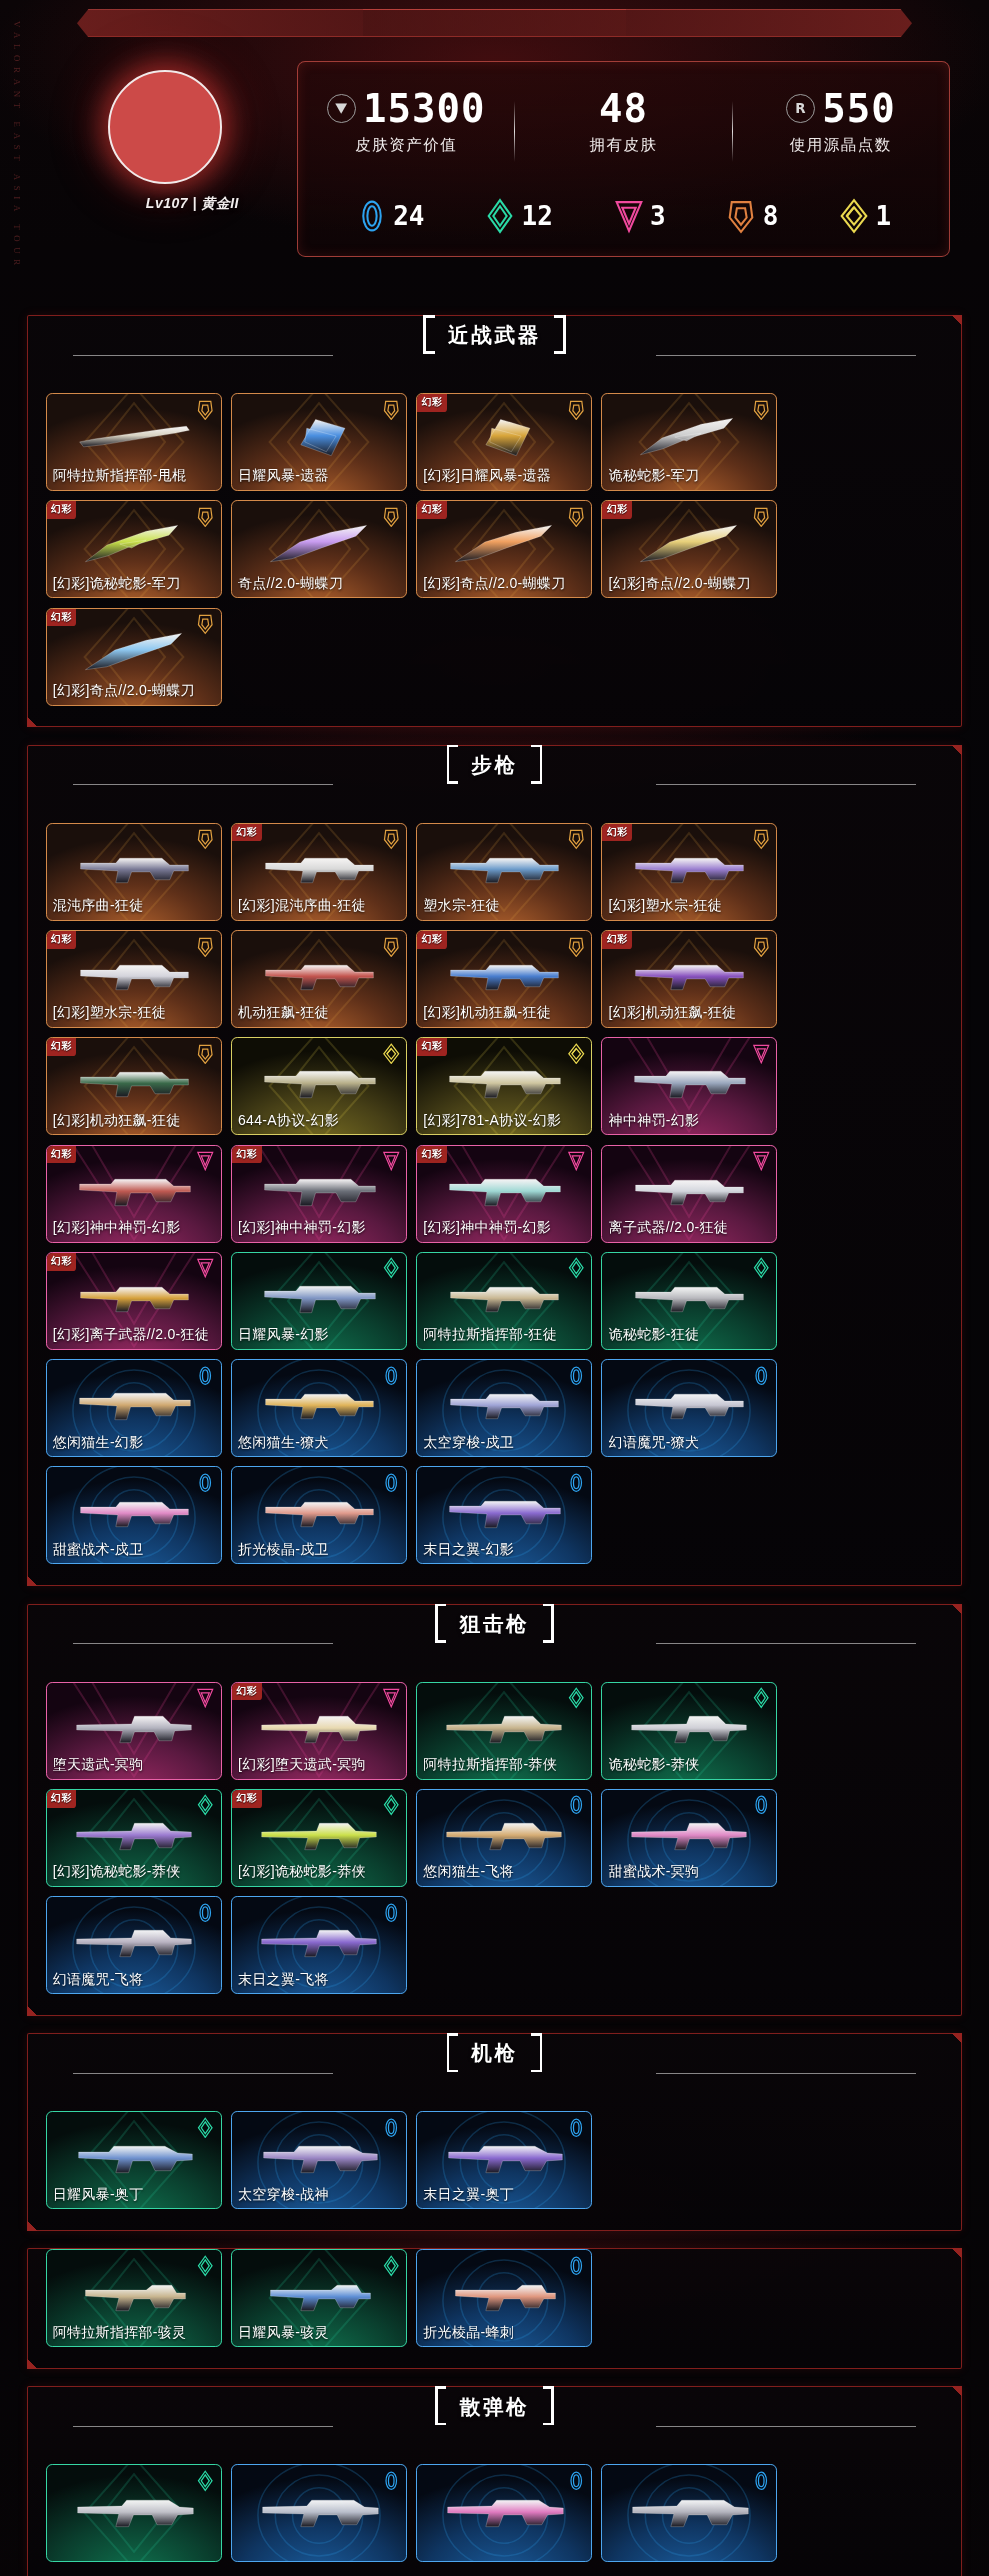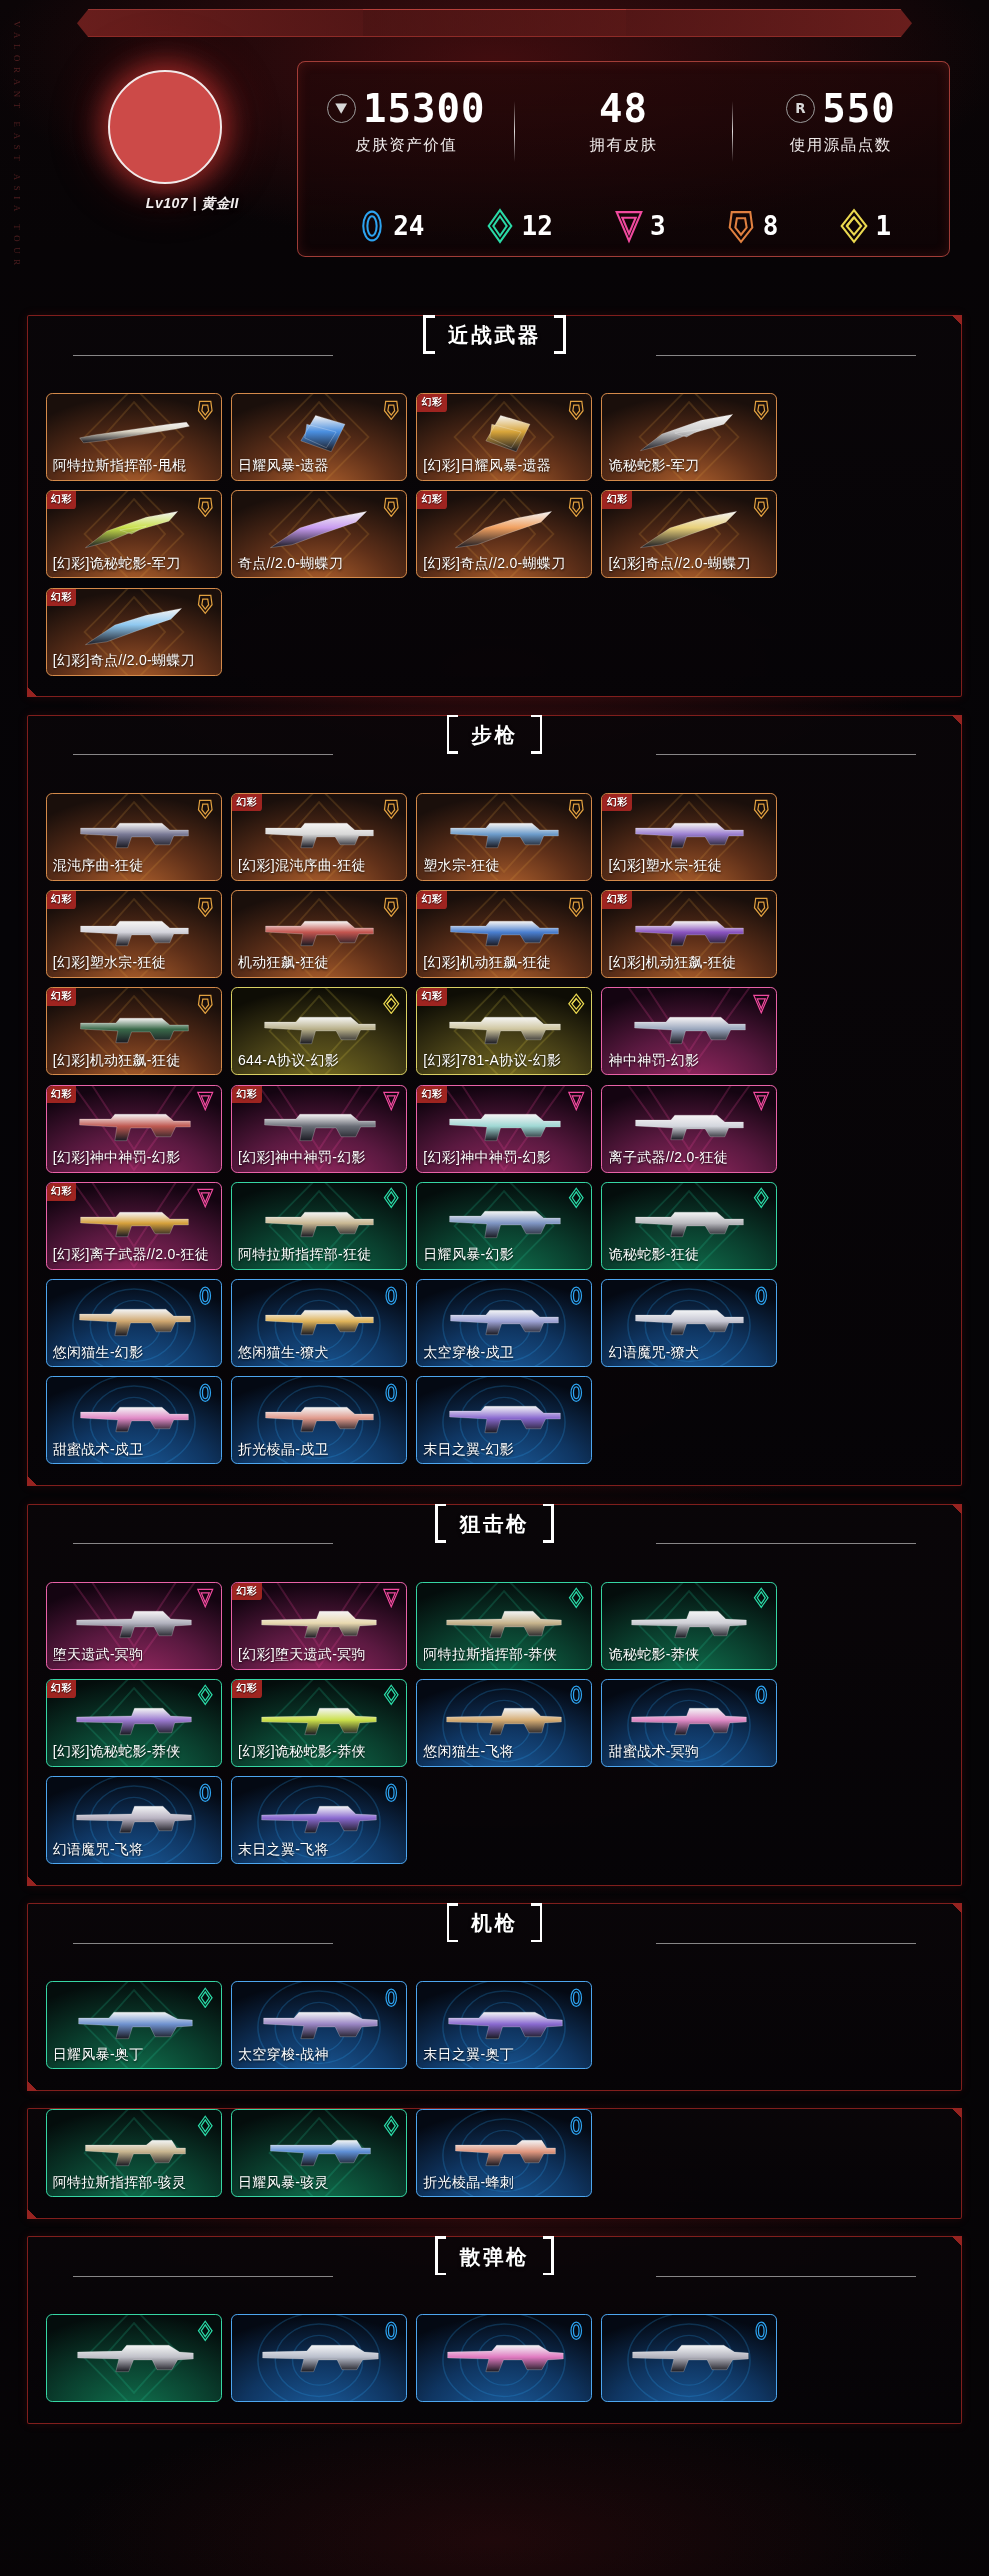--- a/index.html
+++ b/index.html
@@ -64,21 +64,21 @@
               font-family:"DejaVu Sans Mono","Liberation Mono",monospace; line-height:1; }
   .stat .lab{ color:#efeaea; font-size:15.5px; letter-spacing:1.5px; margin-top:3.1px; }
   .vdiv{ width:1px; align-self:center; height:61px;
          background:linear-gradient(180deg,rgba(255,255,255,0),rgba(255,255,255,.85),rgba(255,255,255,0)); }
 
   .ico-v,.ico-r{ width:29px; height:29px; border:1.5px solid #9b9b9b; border-radius:50%;
                  display:flex; align-items:center; justify-content:center; color:#d8d8d8;
                  font-size:13.4px; font-weight:bold; font-family:"DejaVu Sans",sans-serif; }
   .ico-v span{ display:block; transform:translateY(-1px) scaleX(1.15); }
 
-  .rarity-row{ position:absolute; left:0; right:0; bottom:2px; height:57px;
+  .rarity-row{ position:absolute; left:0; right:0; bottom:12px; height:57px;
                display:flex; align-items:center; justify-content:space-around; padding:0 28px; }
   .rchip{ display:flex; align-items:center; gap:5.2px; }
   .rchip .rn{ color:#fff; font-size:26px; font-weight:bold; line-height:1;
               font-family:"DejaVu Sans Mono","Liberation Mono",monospace; }
   .rglyph{ width:32px; height:36px; position:relative; }
   .rglyph svg{ width:100%; height:100%; display:block; }
 
   
   .section{
     position:relative; margin:0 27px 17.5px 27px; border-radius:2.1px;
@@ -107,21 +107,21 @@
   .brk.bl i.t{ left:0; top:0; width:11.3px; height:2.6px; }
   .brk.bl i.b{ left:0; bottom:0; width:11.3px; height:2.6px; }
   .brk.br i.v{ right:0; top:0; width:2.6px; height:100%; }
   .brk.br i.t{ right:0; top:0; width:11.3px; height:2.6px; }
   .brk.br i.b{ right:0; bottom:0; width:11.3px; height:2.6px; }
 
   .grid{ display:flex; flex-wrap:wrap; gap:9.3px; padding:0 17.5px 20.6px 17.5px; }
 
   
   .card{
-    width:176px; height:88px; border-radius:6.2px; position:relative; overflow:hidden;
+    width:176px; height:98px; border-radius:6.2px; position:relative; overflow:hidden;
     border:1px solid #888;
   }
   .card .bgshape{ position:absolute; inset:0; opacity:.5; }
   .card .bgshape svg{ width:100%; height:100%; }
   .card .gun{ position:absolute; left:50%; top:46%; transform:translate(-50%,-50%);
               width:129px; height:49px; }
   .card .gun svg{ width:100%; height:100%; }
   .card .name{ position:absolute; left:6.2px; right:5.2px; bottom:4.6px; color:#fff;
                font-size:14px; letter-spacing:0.3px; white-space:nowrap; overflow:hidden;
                text-overflow:ellipsis; text-shadow:0 1px 2.6px rgba(0,0,0,.95); }
@@ -917,53 +917,53 @@
                 <path d="M171 18 L232 95 L171 172 L110 95 Z"></path>
               </g>
             </svg></div>
 
         <div class="tier"><svg viewBox="0 0 60 70">
               <path d="M30 4 L52 35 L30 66 L8 35 Z" fill="none" stroke="#2ad9a6" stroke-width="4"></path>
               <path d="M30 16 L43 35 L30 54 L17 35 Z" fill="none" stroke="#2ad9a6" stroke-width="4"></path>
             </svg></div>
         <div class="gun"><svg viewBox="0 0 250 100" preserveAspectRatio="xMidYMid meet">
     <defs>
-                <linearGradient id="g_rifle_c9b893" x1="0" y1="0" x2="0" y2="1">
-      <stop offset="0%" stop-color="#ffffff" stop-opacity=".95"></stop>
-      <stop offset="45%" stop-color="#c9b893"></stop>
-      <stop offset="100%" stop-color="#1a1a22"></stop>
-    </linearGradient>
-              </defs>
-    <path d="M16 40 L88 40 L96 30 L182 30 L198 44 L236 44 L236 56 L206 56 L198 74 L168 74 L158 58 L120 58 L112 80 L88 80 L92 56 L16 52 Z" fill="url(#g_rifle_c9b893)" stroke="rgba(255,255,255,.35)" stroke-width="1.4"></path>
-  </svg></div>
-        <div class="name">阿特拉斯指挥部-狂徒</div>
+                <linearGradient id="g_phantom_8096c4" x1="0" y1="0" x2="0" y2="1">
+      <stop offset="0%" stop-color="#ffffff" stop-opacity=".95"></stop>
+      <stop offset="45%" stop-color="#8096c4"></stop>
+      <stop offset="100%" stop-color="#1a1a22"></stop>
+    </linearGradient>
+              </defs>
+    <path d="M14 38 L78 38 L86 28 L190 28 L206 42 L240 42 L240 54 L210 54 L200 74 L170 74 L160 56 L118 56 L110 82 L86 82 L90 54 L14 50 Z" fill="url(#g_phantom_8096c4)" stroke="rgba(255,255,255,.35)" stroke-width="1.4"></path>
+  </svg></div>
+        <div class="name">日耀风暴-幻影</div>
       </div>
         <div class="card r-deluxe">
         <div class="bgshape"><svg viewBox="0 0 342 190" preserveAspectRatio="none">
               <g fill="none" stroke="#2ad9a6" stroke-width="4" opacity=".35">
     <path d="M171 -15 L268 95 L171 205 L74 95 Z"></path>
                 <path d="M171 18 L232 95 L171 172 L110 95 Z"></path>
               </g>
             </svg></div>
 
         <div class="tier"><svg viewBox="0 0 60 70">
               <path d="M30 4 L52 35 L30 66 L8 35 Z" fill="none" stroke="#2ad9a6" stroke-width="4"></path>
               <path d="M30 16 L43 35 L30 54 L17 35 Z" fill="none" stroke="#2ad9a6" stroke-width="4"></path>
             </svg></div>
         <div class="gun"><svg viewBox="0 0 250 100" preserveAspectRatio="xMidYMid meet">
     <defs>
-                <linearGradient id="g_phantom_8096c4" x1="0" y1="0" x2="0" y2="1">
-      <stop offset="0%" stop-color="#ffffff" stop-opacity=".95"></stop>
-      <stop offset="45%" stop-color="#8096c4"></stop>
-      <stop offset="100%" stop-color="#1a1a22"></stop>
-    </linearGradient>
-              </defs>
-    <path d="M14 38 L78 38 L86 28 L190 28 L206 42 L240 42 L240 54 L210 54 L200 74 L170 74 L160 56 L118 56 L110 82 L86 82 L90 54 L14 50 Z" fill="url(#g_phantom_8096c4)" stroke="rgba(255,255,255,.35)" stroke-width="1.4"></path>
-  </svg></div>
-        <div class="name">日耀风暴-幻影</div>
+                <linearGradient id="g_rifle_c9b893" x1="0" y1="0" x2="0" y2="1">
+      <stop offset="0%" stop-color="#ffffff" stop-opacity=".95"></stop>
+      <stop offset="45%" stop-color="#c9b893"></stop>
+      <stop offset="100%" stop-color="#1a1a22"></stop>
+    </linearGradient>
+              </defs>
+    <path d="M16 40 L88 40 L96 30 L182 30 L198 44 L236 44 L236 56 L206 56 L198 74 L168 74 L158 58 L120 58 L112 80 L88 80 L92 56 L16 52 Z" fill="url(#g_rifle_c9b893)" stroke="rgba(255,255,255,.35)" stroke-width="1.4"></path>
+  </svg></div>
+        <div class="name">阿特拉斯指挥部-狂徒</div>
       </div>
         <div class="card r-deluxe">
         <div class="bgshape"><svg viewBox="0 0 342 190" preserveAspectRatio="none">
               <g fill="none" stroke="#2ad9a6" stroke-width="4" opacity=".35">
     <path d="M171 -15 L268 95 L171 205 L74 95 Z"></path>
                 <path d="M171 18 L232 95 L171 172 L110 95 Z"></path>
               </g>
             </svg></div>
 
         <div class="tier"><svg viewBox="0 0 60 70">

